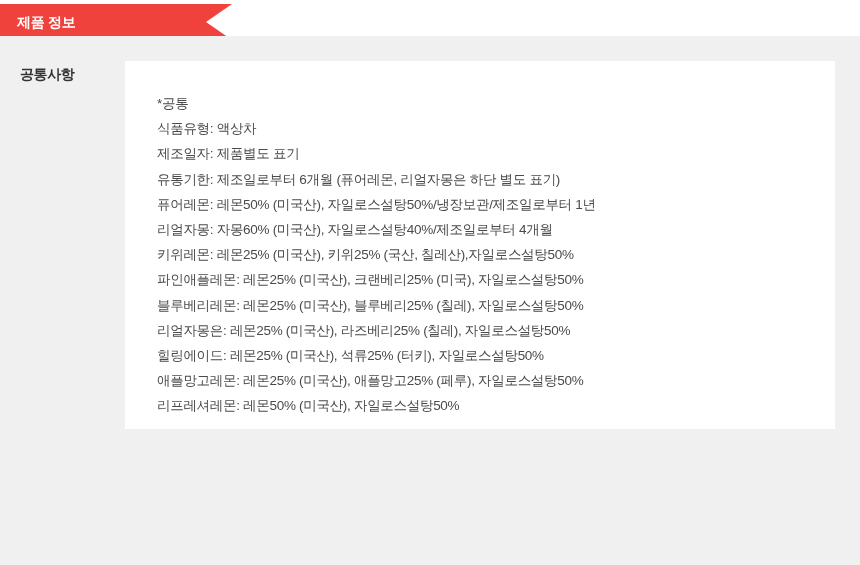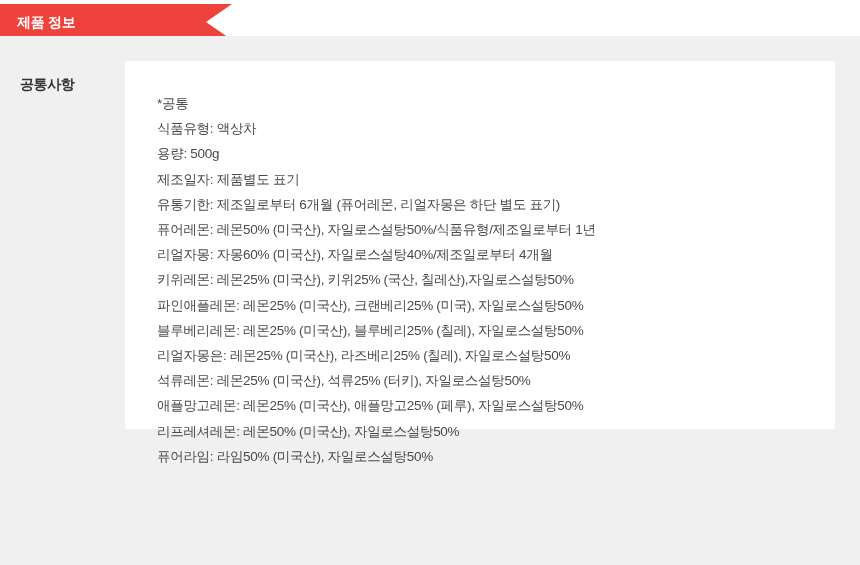--- a/index.html
+++ b/index.html
@@ -72,21 +72,20 @@
   }
 
   .section-label {
     position: absolute;
     left: 20px;
     top: 30px;
     font-size: 14px;
     font-weight: bold;
     color: #333333;
     letter-spacing: -0.4px;
-    margin-top: 10px;
   }
 
   .content-card {
     position: absolute;
     left: 125px;
     top: 25px;
     width: 710px;
     height: 368px;
     background: #ffffff;
     box-sizing: border-box;
@@ -122,30 +121,28 @@
   </div>
 
   <div class="body-area">
 
     <div class="section-label">공통사항</div>
 
     <div class="content-card">
       <ul class="spec-list">
         <li class="first">*공통</li>
         <li>식품유형: 액상차</li>
-        <li>용량: 500g</li>
         <li>제조일자: 제품별도 표기</li>
         <li>유통기한: 제조일로부터 6개월 (퓨어레몬, 리얼자몽은 하단 별도 표기)</li>
-        <li>퓨어레몬: 레몬50% (미국산), 자일로스설탕50%/식품유형/제조일로부터 1년</li>
+        <li>퓨어레몬: 레몬50% (미국산), 자일로스설탕50%/냉장보관/제조일로부터 1년</li>
         <li>리얼자몽: 자몽60% (미국산), 자일로스설탕40%/제조일로부터 4개월</li>
         <li>키위레몬: 레몬25% (미국산), 키위25% (국산, 칠레산),자일로스설탕50%</li>
         <li>파인애플레몬: 레몬25% (미국산), 크랜베리25% (미국), 자일로스설탕50%</li>
         <li>블루베리레몬: 레몬25% (미국산), 블루베리25% (칠레), 자일로스설탕50%</li>
         <li>리얼자몽은: 레몬25% (미국산), 라즈베리25% (칠레), 자일로스설탕50%</li>
-        <li>석류레몬: 레몬25% (미국산), 석류25% (터키), 자일로스설탕50%</li>
+        <li>힐링에이드: 레몬25% (미국산), 석류25% (터키), 자일로스설탕50%</li>
         <li>애플망고레몬: 레몬25% (미국산), 애플망고25% (페루), 자일로스설탕50%</li>
         <li>리프레셔레몬: 레몬50% (미국산), 자일로스설탕50%</li>
-        <li>퓨어라임: 라임50% (미국산), 자일로스설탕50%</li>
       </ul>
     </div>
 
   </div>
 </div>
 
 </body></html>

